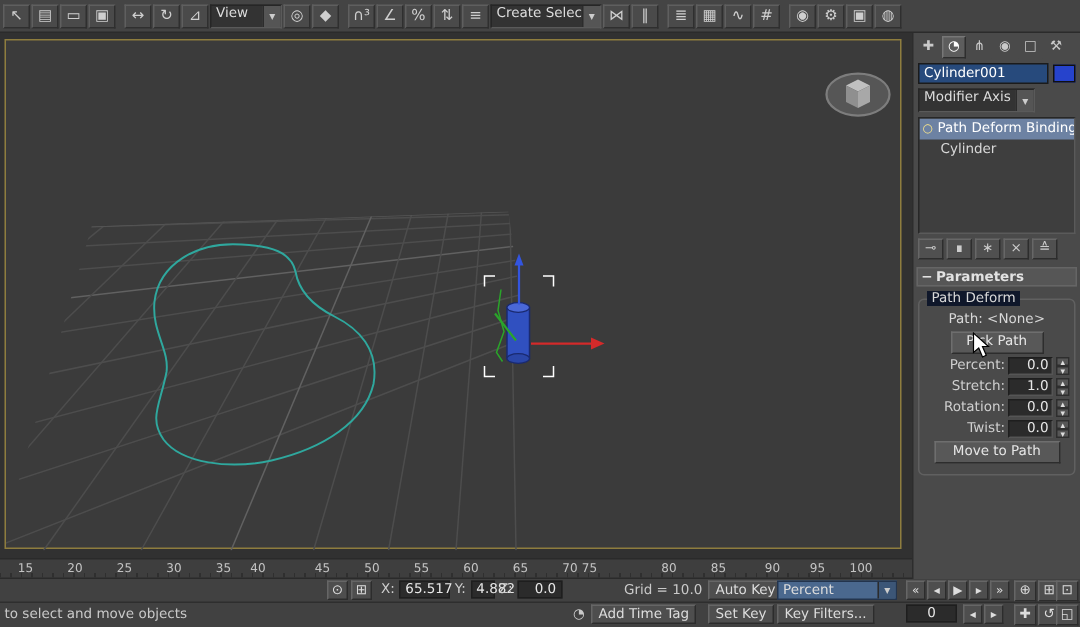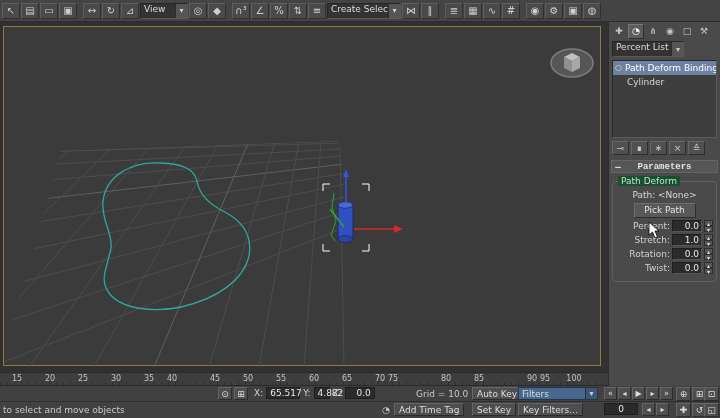--- a/index.html
+++ b/index.html
@@ -31,23 +31,23 @@
   .mod-list { margin:1px 3px; }
   .stack { margin:2px 3px; height:78px; background:#3e3e3e; border:1px solid; border-color:#272727 #5a5a5a #5a5a5a #272727; overflow:hidden; }
   .stack-item { height:14px; line-height:14px; display:flex; align-items:center; gap:3px; padding:0 2px; white-space:nowrap; overflow:hidden; color:#d8d8d8; }
   .stack-item.selected { background:#6d82a3; color:#fff; }
   .stack-item.indent { padding-left:14px; }
   .bulb { width:9px; font-size:8px; color:#ffe98a; }
   .stack-tools { display:flex; gap:2px; padding:1px 3px; }
   .sbtn { width:17px; height:14px; display:inline-flex; align-items:center; justify-content:center; font-size:9px; color:#ccc; background:#505050; border:1px solid; border-color:#676767 #2d2d2d #2d2d2d #676767; }
   .rollout { margin:4px 2px 0 2px; height:13px; background:#565656; border:1px solid #656565; display:flex; align-items:center; font-weight:bold; color:#e2e2e2; }
   .rollout .minus { width:12px; text-align:center; }
-  .rollout .rtitle { flex:1; text-align:center; margin-right:12px;font-family:Liberation Mono, monospace; }
+  .rollout .rtitle { flex:1; text-align:left; margin-right:12px; }
   .groupbox { position:relative; margin:8px 3px 0 3px; border:1px solid #606060; border-radius:4px; padding:8px 2px 5px 2px; }
-  .legend { position:absolute; top:-6px; left:5px; background:#14532d; padding:0 3px; color:#d8d8d8; }
+  .legend { position:absolute; top:-6px; left:5px; background:#0f172a; padding:0 3px; color:#d8d8d8; }
   .path-line { text-align:center; margin-bottom:3px; color:#d8d8d8; }
   .pbtn { display:block; margin:2px auto; height:15px; background:#585858; border:1px solid; border-color:#6e6e6e #2d2d2d #2d2d2d #6e6e6e; color:#e6e6e6; text-align:center; line-height:13px; }
   .spin-row { display:flex; align-items:center; justify-content:flex-end; gap:2px; margin:2px 1px; }
   .spin-label { color:#cfcfcf; }
   .spin-field { width:30px; height:12px; line-height:11px; background:#2b2b2b; border:1px solid; border-color:#1e1e1e #555 #555 #1e1e1e; color:#e8e8e8; text-align:right; padding:0 2px; }
   .spin-arrows { width:9px; display:flex; flex-direction:column; }
   .spin-arrows i { font-style:normal; font-size:6px; line-height:6px; height:6px; width:9px; text-align:center; background:#565656; border:1px solid #2e2e2e; color:#ddd; }
   .axis-row { display:flex; align-items:center; gap:2px; justify-content:center; margin-top:2px; }
   .radio { width:8px; height:8px; border-radius:50%; background:#2e2e2e; border:1px solid #8a8a8a; display:inline-block; position:relative; }
   .radio.sel::after { content:""; position:absolute; left:2px; top:2px; width:3px; height:3px; border-radius:50%; background:#e8e8e8; }
@@ -191,23 +191,27 @@
   <div id="command-panel">
     <div id="panel-tabs">
       <span class="ptab">✚</span>
       <span class="ptab active">◔</span>
       <span class="ptab">⋔</span>
       <span class="ptab">◉</span>
       <span class="ptab">□</span>
       <span class="ptab">⚒</span>
     </div>
 
+    <div class="name-row">
+      <span class="name-field">Cylinder001</span>
+      <span class="color-swatch"></span>
+    </div>
 
     <div class="combo mod-list">
-      <span class="combo-text">Percent List</span>
+      <span class="combo-text">Modifier Axis</span>
       <span class="combo-arrow">▾</span>
     </div>
 
     <div class="stack">
       <div class="stack-item selected">
         <span class="bulb">○</span>
         <span>Path Deform Binding (W</span>
       </div>
       <div class="stack-item indent">
         <span>Cylinder</span>
@@ -261,60 +265,61 @@
       </div>
       <div class="spin-row">
         <span class="spin-label">Twist:</span>
         <span class="spin-field">0.0</span>
         <span class="spin-arrows">
             <i>▴</i>
             <i>▾</i>
           </span>
       </div>
 
+      <span class="pbtn" style="width:84px">Move to Path</span>
     </div>
 
   </div>
 
   <div id="trackbar">
     <span class="tick" style="left:6px">15</span>
     <span class="tick" style="left:39px">20</span>
     <span class="tick" style="left:72px">25</span>
     <span class="tick" style="left:105px">30</span>
     <span class="tick" style="left:138px">35</span>
     <span class="tick" style="left:161px">40</span>
     <span class="tick" style="left:204px">45</span>
     <span class="tick" style="left:237px">50</span>
     <span class="tick" style="left:270px">55</span>
     <span class="tick" style="left:303px">60</span>
     <span class="tick" style="left:336px">65</span>
     <span class="tick" style="left:369px">70</span>
     <span class="tick" style="left:382px">75</span>
     <span class="tick" style="left:435px">80</span>
     <span class="tick" style="left:468px">85</span>
-    <span class="tick" style="left:521px">90</span>
+    <span class="tick" style="left:504px">90</span>
     <span class="tick" style="left:534px">95</span>
     <span class="tick" style="left:563px">100</span>
   </div>
 
   <div id="statusbar">
     <span class="mini-btn mini-icon abs" style="left:218px">⊙</span>
     <span class="mini-btn mini-icon abs" style="left:234px">⊞</span>
     <div class="coord abs" style="left:254px">
       <span class="coord-label">X:</span>
       <span class="coord-field" style="width:34px">65.517</span>
       <span class="coord-label">Y:</span>
       <span class="coord-field" style="width:16px">4.882</span>
       <span class="coord-label">Z:</span>
       <span class="coord-field" style="width:30px">0.0</span>
     </div>
     <span class="abs prompt" style="left:416px">Grid = 10.0</span>
     <span class="mini-btn abs" style="left:472px">Auto Key</span>
     <div class="sel-combo abs" style="left:518px">
-      <span class="combo-text">Filters</span>
+      <span class="combo-text">Percent</span>
       <span class="combo-arrow">▾</span>
     </div>
     <span class="tr-btn abs" style="left:604px">«</span>
     <span class="tr-btn abs" style="left:618px">◂</span>
     <span class="tr-btn abs" style="left:632px">▶</span>
     <span class="tr-btn abs" style="left:646px">▸</span>
     <span class="tr-btn abs" style="left:660px">»</span>
     <span class="nav-btn abs" style="left:676px">⊕</span>
     <span class="nav-btn abs" style="left:692px">⊞</span>
     <span class="nav-btn abs" style="left:703px; left:704px">⊡</span>

